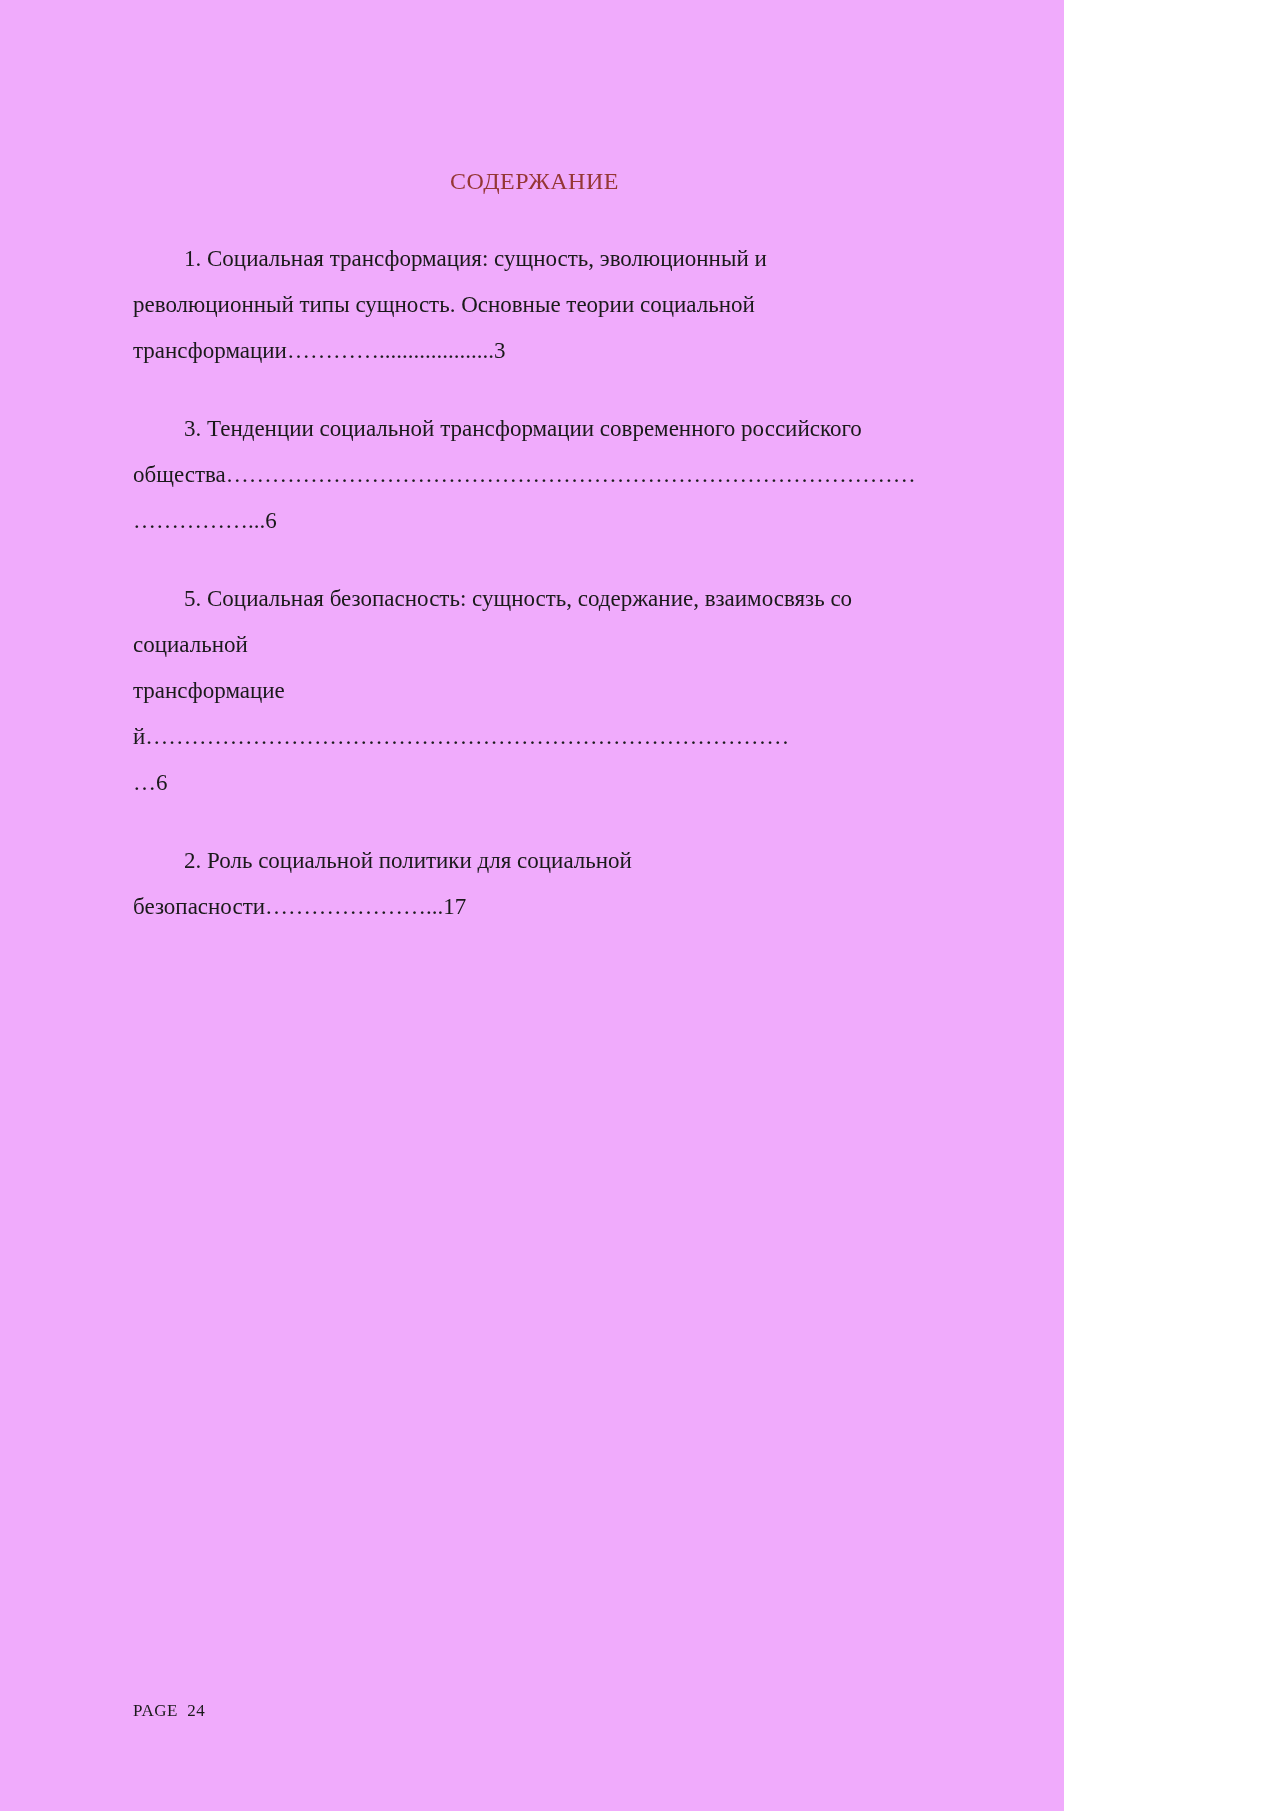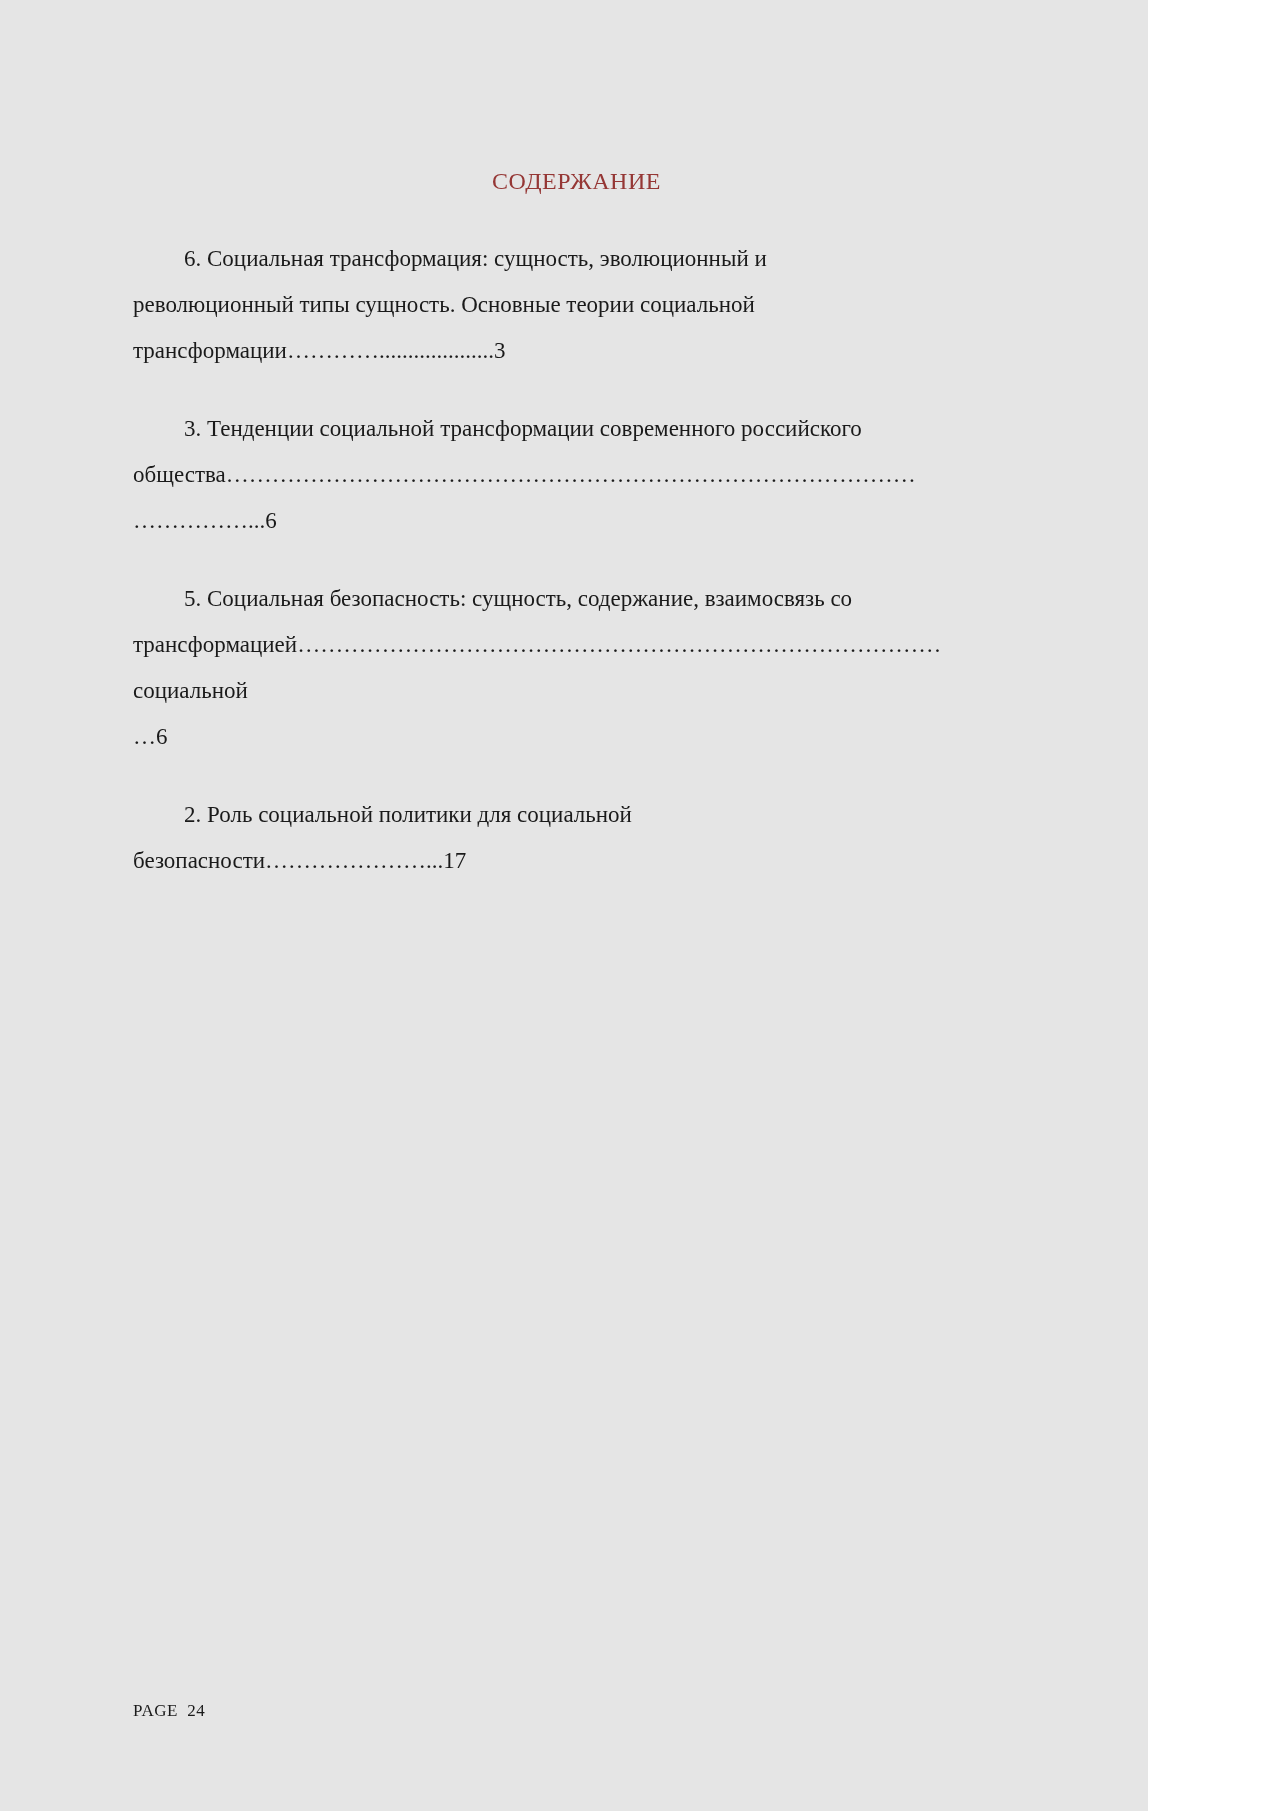--- a/index.html
+++ b/index.html
@@ -2,23 +2,23 @@
 <html><head>
 <meta charset="utf-8">
 <style>
   html, body {
     margin: 0;
     padding: 0;
     background: #ffffff;
   }
   .page {
     position: relative;
-    width: 1148px;
+    width: 1064px;
     height: 1811px;
-    background: #e5e5e5;
+    background: #f0abfc;
     font-family: "Liberation Serif", serif;
     color: #1a1a1a;
     overflow: hidden;
     box-sizing: border-box;
   }
   .content {
     padding: 158px 128px 0 133px;
     box-sizing: border-box;
   }
   .doc-title {
@@ -58,35 +58,35 @@
 <body>
 
 <div class="page">
   <div class="content">
 
     <div class="doc-title">СОДЕРЖАНИЕ</div>
 
     <div class="toc">
 
       <div class="entry">
-        <div class="line indent">6. Социальная трансформация: сущность, эволюционный и</div>
+        <div class="line indent">1. Социальная трансформация: сущность, эволюционный и</div>
         <div class="line">революционный типы сущность. Основные теории социальной</div>
         <div class="line">трансформации…………....................3</div>
       </div>
 
       <div class="entry">
         <div class="line indent">3. Тенденции социальной трансформации современного российского</div>
         <div class="line">общества………………………………………………………………………………</div>
         <div class="line">……………...6</div>
       </div>
 
       <div class="entry">
         <div class="line indent">5. Социальная безопасность: сущность, содержание, взаимосвязь со</div>
+        <div class="line">социальной</div>
         <div class="line">трансформацией…………………………………………………………………………</div>
-        <div class="line">социальной</div>
         <div class="line">…6</div>
       </div>
 
       <div class="entry">
         <div class="line indent">2. Роль социальной политики для социальной</div>
         <div class="line">безопасности…………………...17</div>
       </div>
 
 
     </div>

